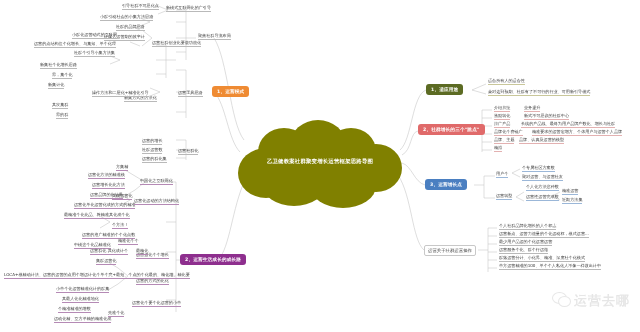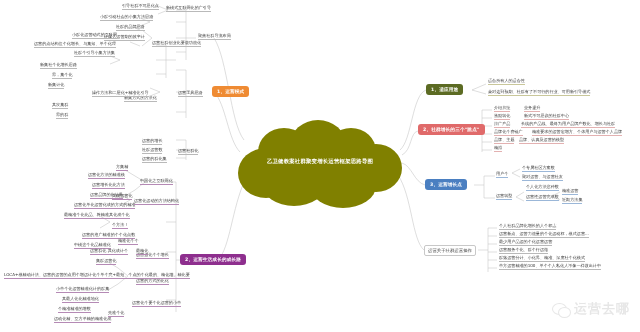--- a/index.html
+++ b/index.html
@@ -29,21 +29,21 @@
   .leaf.ul{border-bottom:0.6px solid #b9b9b9;}
   .leaf.ul-blue{border-bottom:0.6px solid #9bb7d8;}
   .leaf.ul-red{border-bottom:0.6px solid #e3b1b1;}
   .leaf.ul-purple{border-bottom:0.6px solid #b58ab5;}
   .leaf.ul-olive{border-bottom:0.6px solid #c9c79a;}
 
   .plainnode{position:absolute;font-size:4.4px;color:#333;border:0.6px solid #c8c8c8;
              border-radius:2px;padding:2px 3px;background:#fff;white-space:nowrap;}
 
   
-  .watermark{position:absolute;right:10px;bottom:14px;display:flex;align-items:flex-end;
+  .watermark{position:absolute;right:10px;bottom:22px;display:flex;align-items:flex-start;
              gap:4px;opacity:.18;}
   .watermark .wmtext{font-size:13px;color:#7a7a7a;font-weight:bold;letter-spacing:1px;}
   .wm-icon{width:18px;height:15px;position:relative;}
   .wm-icon .b1{position:absolute;left:0;top:0;width:13px;height:10px;border:1.4px solid #7a7a7a;
                border-radius:50%;}
   .wm-icon .b2{position:absolute;left:6px;top:4px;width:11px;height:9px;border:1.4px solid #7a7a7a;
                border-radius:50%;background:#fff;}
 </style>
 </head>
 <body>

